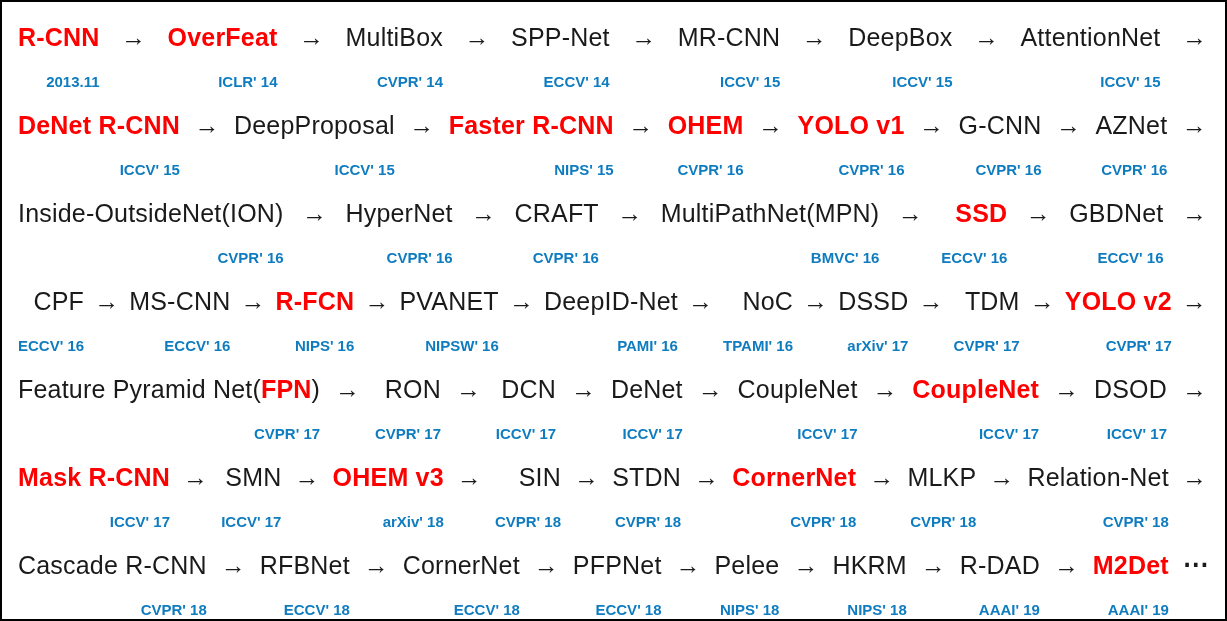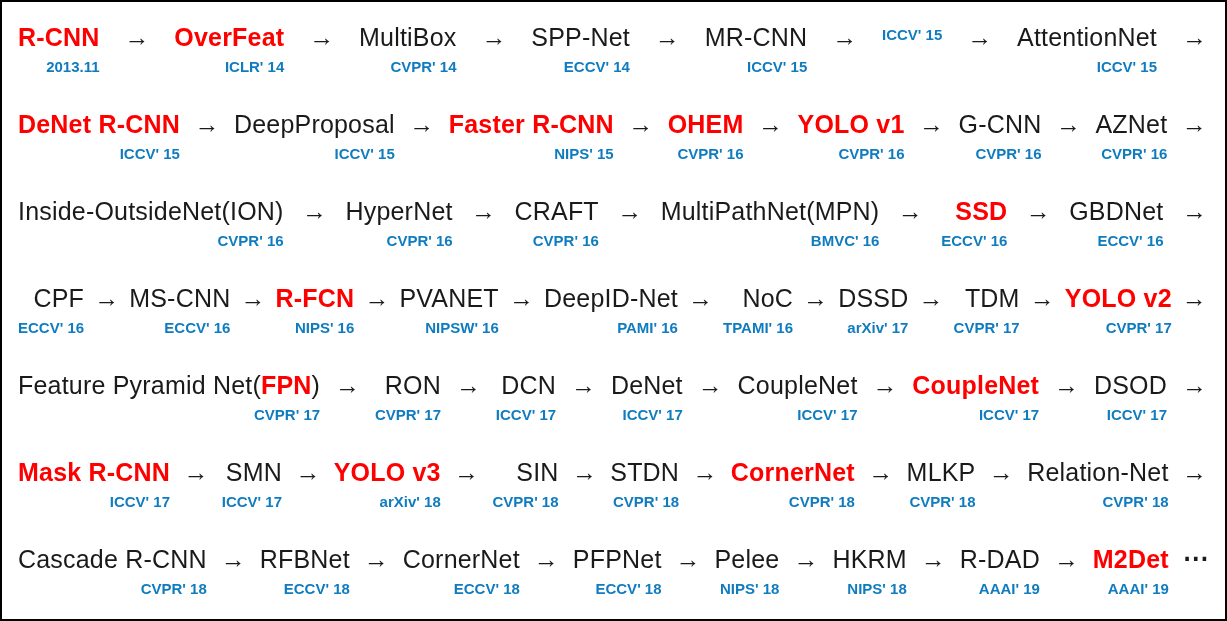--- a/index.html
+++ b/index.html
@@ -35,21 +35,21 @@
     white-space: nowrap;
     letter-spacing: 0.2px;
   }
   .model-name .red {
     color: #ff0000;
     font-weight: 700;
   }
   .venue {
     font-size: 15px;
     line-height: 20px;
-    margin-top: 4px;
+    margin-top: 19px;
     font-weight: 700;
     color: #0f7cc0;
     white-space: nowrap;
   }
   .arrow {
     font-size: 25px;
     line-height: 32px;
     color: #1a1a1a;
     padding: 0 2px;
   }
@@ -85,20 +85,21 @@
         <div class="model-name"><span>SPP-Net</span></div>
         <div class="venue">ECCV' 14</div>
       </div>
       <div class="arrow">→</div>
       <div class="node">
         <div class="model-name"><span>MR-CNN</span></div>
         <div class="venue">ICCV' 15</div>
       </div>
       <div class="arrow">→</div>
       <div class="node">
+        <div class="model-name"><span>DeepBox</span></div>
         <div class="venue">ICCV' 15</div>
       </div>
       <div class="arrow">→</div>
       <div class="node">
         <div class="model-name"><span>AttentionNet</span></div>
         <div class="venue">ICCV' 15</div>
       </div>
       <div class="arrow">→</div>
     </div>
     <div class="row">
@@ -259,21 +260,21 @@
         <div class="model-name"><span class="red">Mask R-CNN</span></div>
         <div class="venue">ICCV' 17</div>
       </div>
       <div class="arrow">→</div>
       <div class="node">
         <div class="model-name"><span>SMN</span></div>
         <div class="venue">ICCV' 17</div>
       </div>
       <div class="arrow">→</div>
       <div class="node">
-        <div class="model-name"><span class="red">YOLO v3</span></div>
+        <div class="model-name"><span class="red">OHEM v3</span></div>
         <div class="venue">arXiv' 18</div>
       </div>
       <div class="arrow">→</div>
       <div class="node">
         <div class="model-name"><span>SIN</span></div>
         <div class="venue">CVPR' 18</div>
       </div>
       <div class="arrow">→</div>
       <div class="node">
         <div class="model-name"><span>STDN</span></div>

